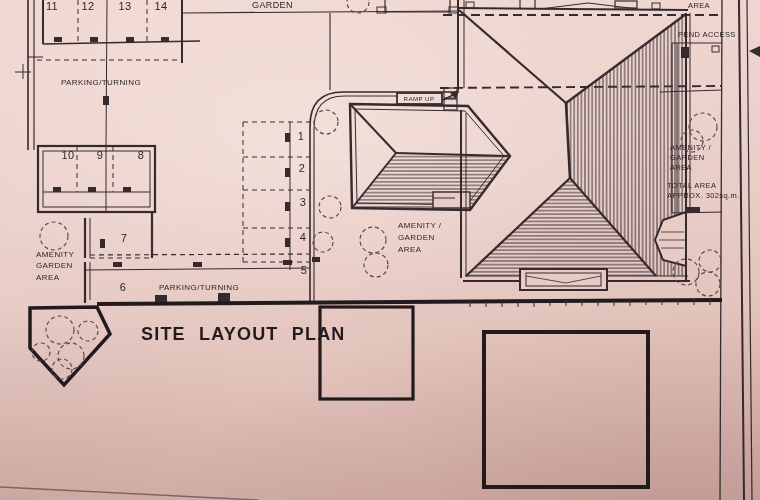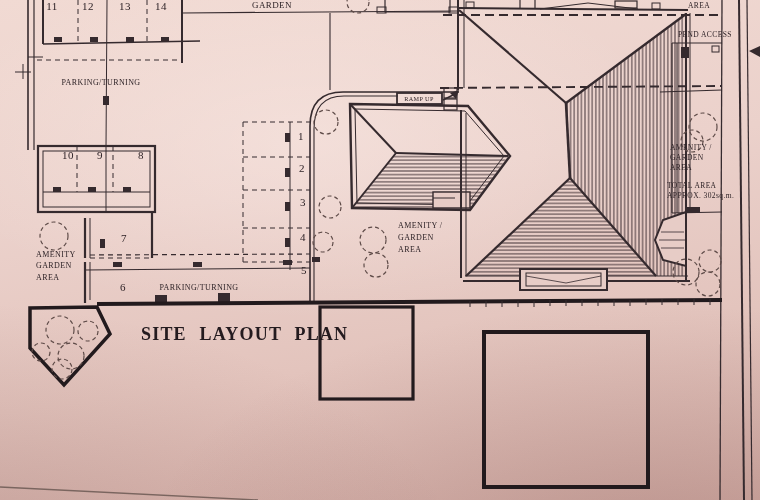--- a/index.html
+++ b/index.html
@@ -3,21 +3,21 @@
 <meta charset="utf-8">
 <style>
   html,body{margin:0;padding:0;background:#111;}
   .photo{
     position:relative;width:760px;height:500px;overflow:hidden;
     background:
       radial-gradient(75% 55% at 40% 28%, rgba(255,242,238,.38), rgba(255,242,238,0) 65%),
       radial-gradient(120% 90% at 85% 110%, rgba(96,52,48,.22), rgba(96,52,48,0) 55%),
       radial-gradient(130% 100% at -10% 115%, rgba(96,52,48,.20), rgba(96,52,48,0) 55%),
       linear-gradient(172deg,#f1dad3 0%,#ebd1cb 38%,#e3c4bd 68%,#d6b0a9 100%);
-    font-family:Liberation Serif, serif;
+    font-family:Liberation Sans, sans-serif;
   }
   svg{position:absolute;left:0;top:0;}
   svg text{fill:#2e2327;letter-spacing:.4px;}
   .num{font-size:11px;}
   .sm{font-size:8px;}
   .xs{font-size:7.5px;}
   .title-t{font-size:18px;font-weight:bold;letter-spacing:1.2px;word-spacing:7px;fill:#241b1f;}
   .ink{stroke:#352a2e;fill:none;}
   .dash{stroke-dasharray:5 4;}
   .odash{stroke-dasharray:9 5;}

